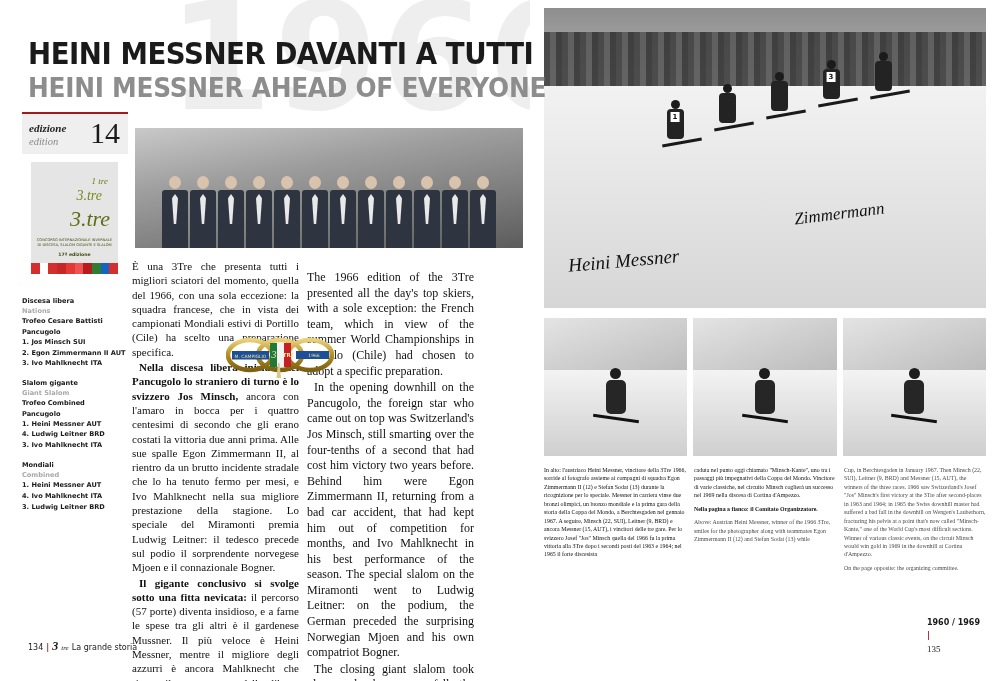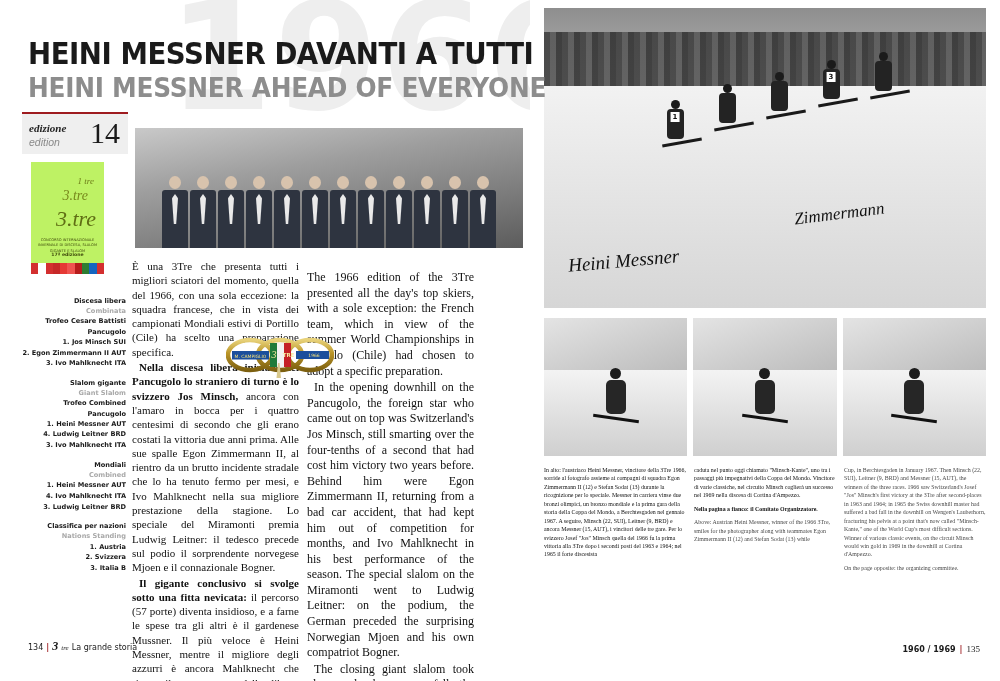--- a/index.html
+++ b/index.html
@@ -54,47 +54,46 @@
     background: #efefef; border-top: 2px solid #9e1b1f;
     z-index: 2;
   }
   .edition-box .lbl-it {
     position: absolute; left: 7px; top: 8px;
     font-family: "Liberation Serif", serif; font-style: italic;
     font-weight: 700; font-size: 11px; color: #222;
   }
   .edition-box .lbl-en {
     position: absolute; left: 7px; top: 22px;
-    font-family: Liberation Sans, sans-serif; font-style: italic;
+    font-family: Liberation Serif, serif; font-style: italic;
     font-size: 10.5px; color: #8a8a8a;
   }
   .edition-box .num {
     position: absolute; right: 8px; top: 2px;
     font-family: "Liberation Serif", serif; font-size: 30px; color: #1a1a1a;
   }
 
   
   .poster {
-    position: absolute; top: 162px; left: 31px; width: 73px; height: 112px;
-    background: #bef264; z-index: 2; overflow: hidden; padding-left: 15px;
+    position: absolute; top: 162px; left: 31px; width: 87px; height: 112px;
+    background: #e5e5e5; z-index: 2; overflow: hidden; padding-left: 15px;
   }
   .poster .p-top { position: absolute; inset: 0; }
   .poster .t1 { position: absolute; right: 10px; top: 14px; font-family:"Liberation Serif",serif; font-style: italic; font-size: 9px; color: #6d7d18; }
   .poster .t2 { position: absolute; right: 16px; top: 26px; font-family:"Liberation Serif",serif; font-style: italic; font-size: 14px; color: #77881c; }
   .poster .t3 { position: absolute; right: 8px; top: 44px; font-family:"Liberation Serif",serif; font-style: italic; font-size: 22px; color: #5f6e14; }
   .poster .cap1 { position: absolute; left: 5px; right: 5px; top: 76px; text-align: center; font-family:"DejaVu Sans",sans-serif; font-size: 3.6px; color: #3f4a0c; line-height: 1.5; }
   .poster .cap2 { position: absolute; left: 0; right: 0; top: 90px; text-align: center; font-family:"DejaVu Sans",sans-serif; font-weight:700; font-size: 4.6px; color: #3f4a0c; }
   .poster .flagstrip { position: absolute; left: 0; right: 0; bottom: 0; height: 11px; background: #e8e8e0; display: flex; }
   .poster .flagstrip i { flex: 1; height: 100%; display:block; }
 
   
   .results {
     position: absolute; top: 296px; left: 22px; width: 104px; z-index: 2;
     font-family: "DejaVu Sans", sans-serif;
-    text-align: right;
   }
   .res-group { margin-bottom: 9px; }
   .res-it { font-weight: 700; font-size: 6.6px; color: #1a1a1a; line-height: 1.55; }
   .res-en { font-weight: 700; font-size: 6.6px; color: #a9a9a9; line-height: 1.55; }
   .res-trof { font-weight: 700; font-size: 6.6px; color: #1a1a1a; line-height: 1.55; }
   .res-rank { font-weight: 700; font-size: 6.6px; color: #1a1a1a; line-height: 1.62; }
 
   
   .photo-group {
     position: absolute; top: 128px; left: 135px; width: 388px; height: 120px;
@@ -166,21 +165,21 @@
     position: absolute; bottom: 27px; left: 28px; z-index: 4;
     font-family: "DejaVu Sans", sans-serif; font-size: 8px; color: #1a1a1a;
     display: flex; align-items: baseline; gap: 3px;
   }
   .footer-left .bar { color: #9e1b1f; font-weight: 700; }
   .footer-left .logo3 { font-family:"Liberation Serif",serif; font-style: italic; font-size: 12px; font-weight:700; }
   .footer-left .logotre { font-family:"Liberation Serif",serif; font-style: italic; font-size: 7px; }
   .footer-right {
     position: absolute; bottom: 27px; right: 20px; z-index: 4;
     font-family: "DejaVu Sans", sans-serif; font-size: 8px; color: #1a1a1a;
-    display: flex; align-items: baseline; gap: 4px;
+    display: flex; align-items: baseline; gap: 4px; flex-direction: column;
   }
   .footer-right .bar { color: #9e1b1f; font-weight: 700; }
   .footer-right .pg { font-family:"Liberation Serif",serif; font-size: 9px; }
   .footer-right .yr { font-weight: 700; }
 </style>
 </head>
 <body>
 
 <div class="spread">
 
@@ -216,21 +215,21 @@
         <i style="background:#b71c1c"></i>
           <i style="background:#2e7d32"></i>
           <i style="background:#1565c0"></i>
         <i style="background:#d32f2f"></i>
       </div>
     </div>
 
     <div class="results">
       <div class="res-group">
         <div class="res-it">Discesa libera</div>
-        <div class="res-en">Combinata</div>
+        <div class="res-en">Nations</div>
         <div class="res-trof">Trofeo Cesare Battisti</div>
         <div class="res-trof">Pancugolo</div>
         <div class="res-rank">1. Jos Minsch SUI</div>
         <div class="res-rank">2. Egon Zimmermann II AUT</div>
         <div class="res-rank">3. Ivo Mahlknecht ITA</div>
       </div>
       <div class="res-group">
         <div class="res-it">Slalom gigante</div>
         <div class="res-en">Giant Slalom</div>
         <div class="res-trof">Trofeo Combined</div>
@@ -238,27 +237,20 @@
         <div class="res-rank">1. Heini Messner AUT</div>
         <div class="res-rank">4. Ludwig Leitner BRD</div>
         <div class="res-rank">3. Ivo Mahlknecht ITA</div>
       </div>
       <div class="res-group">
         <div class="res-it">Mondiali</div>
         <div class="res-en">Combined</div>
         <div class="res-rank">1. Heini Messner AUT</div>
         <div class="res-rank">4. Ivo Mahlknecht ITA</div>
         <div class="res-rank">3. Ludwig Leitner BRD</div>
-      </div>
-      <div class="res-group">
-        <div class="res-it">Classifica per nazioni</div>
-        <div class="res-en">Nations Standing</div>
-        <div class="res-rank">1. Austria</div>
-        <div class="res-rank">2. Svizzera</div>
-        <div class="res-rank">3. Italia B</div>
       </div>
     </div>
 
     <div class="photo-group">
       <div class="pg-row">
         <div class="pg-man">
             <div class="pg-head"></div>
             <div class="pg-body"></div>
           </div>
         <div class="pg-man">

